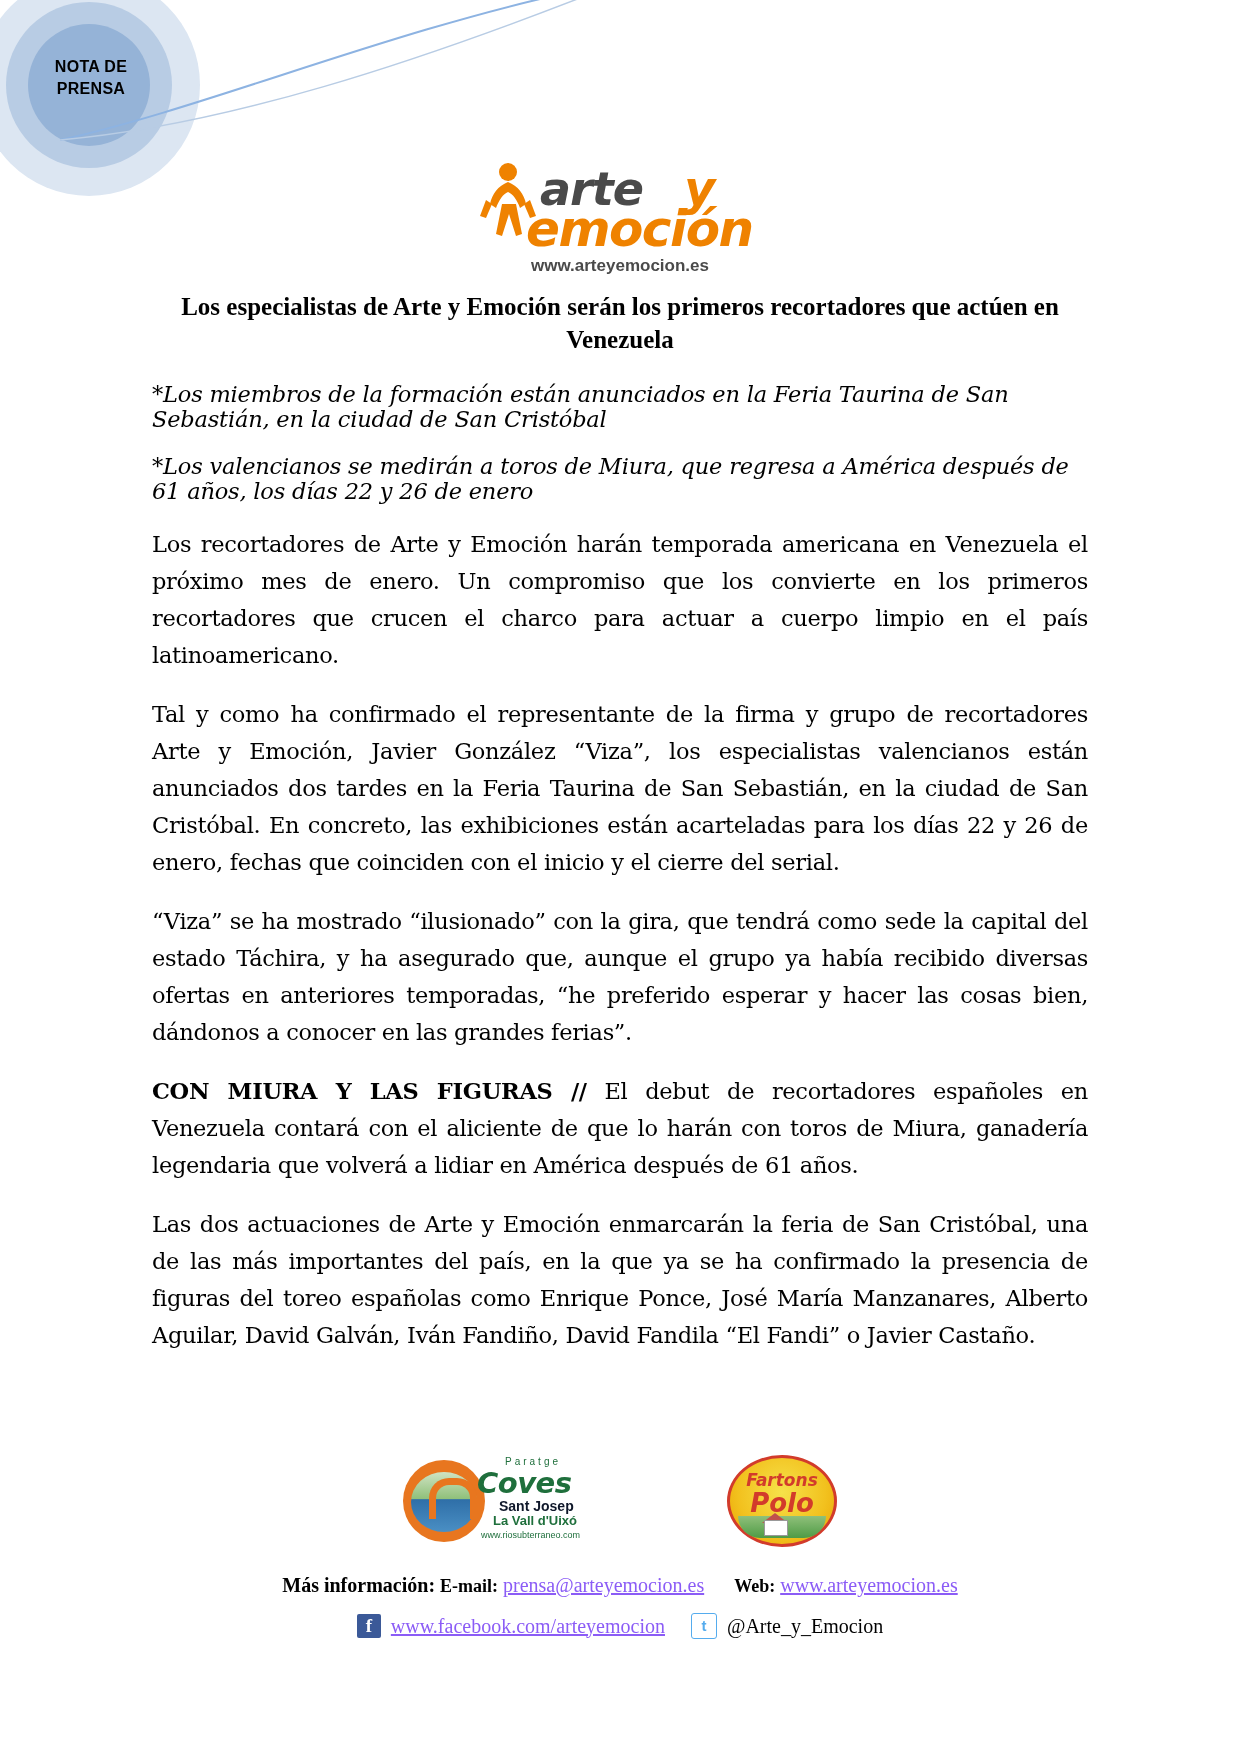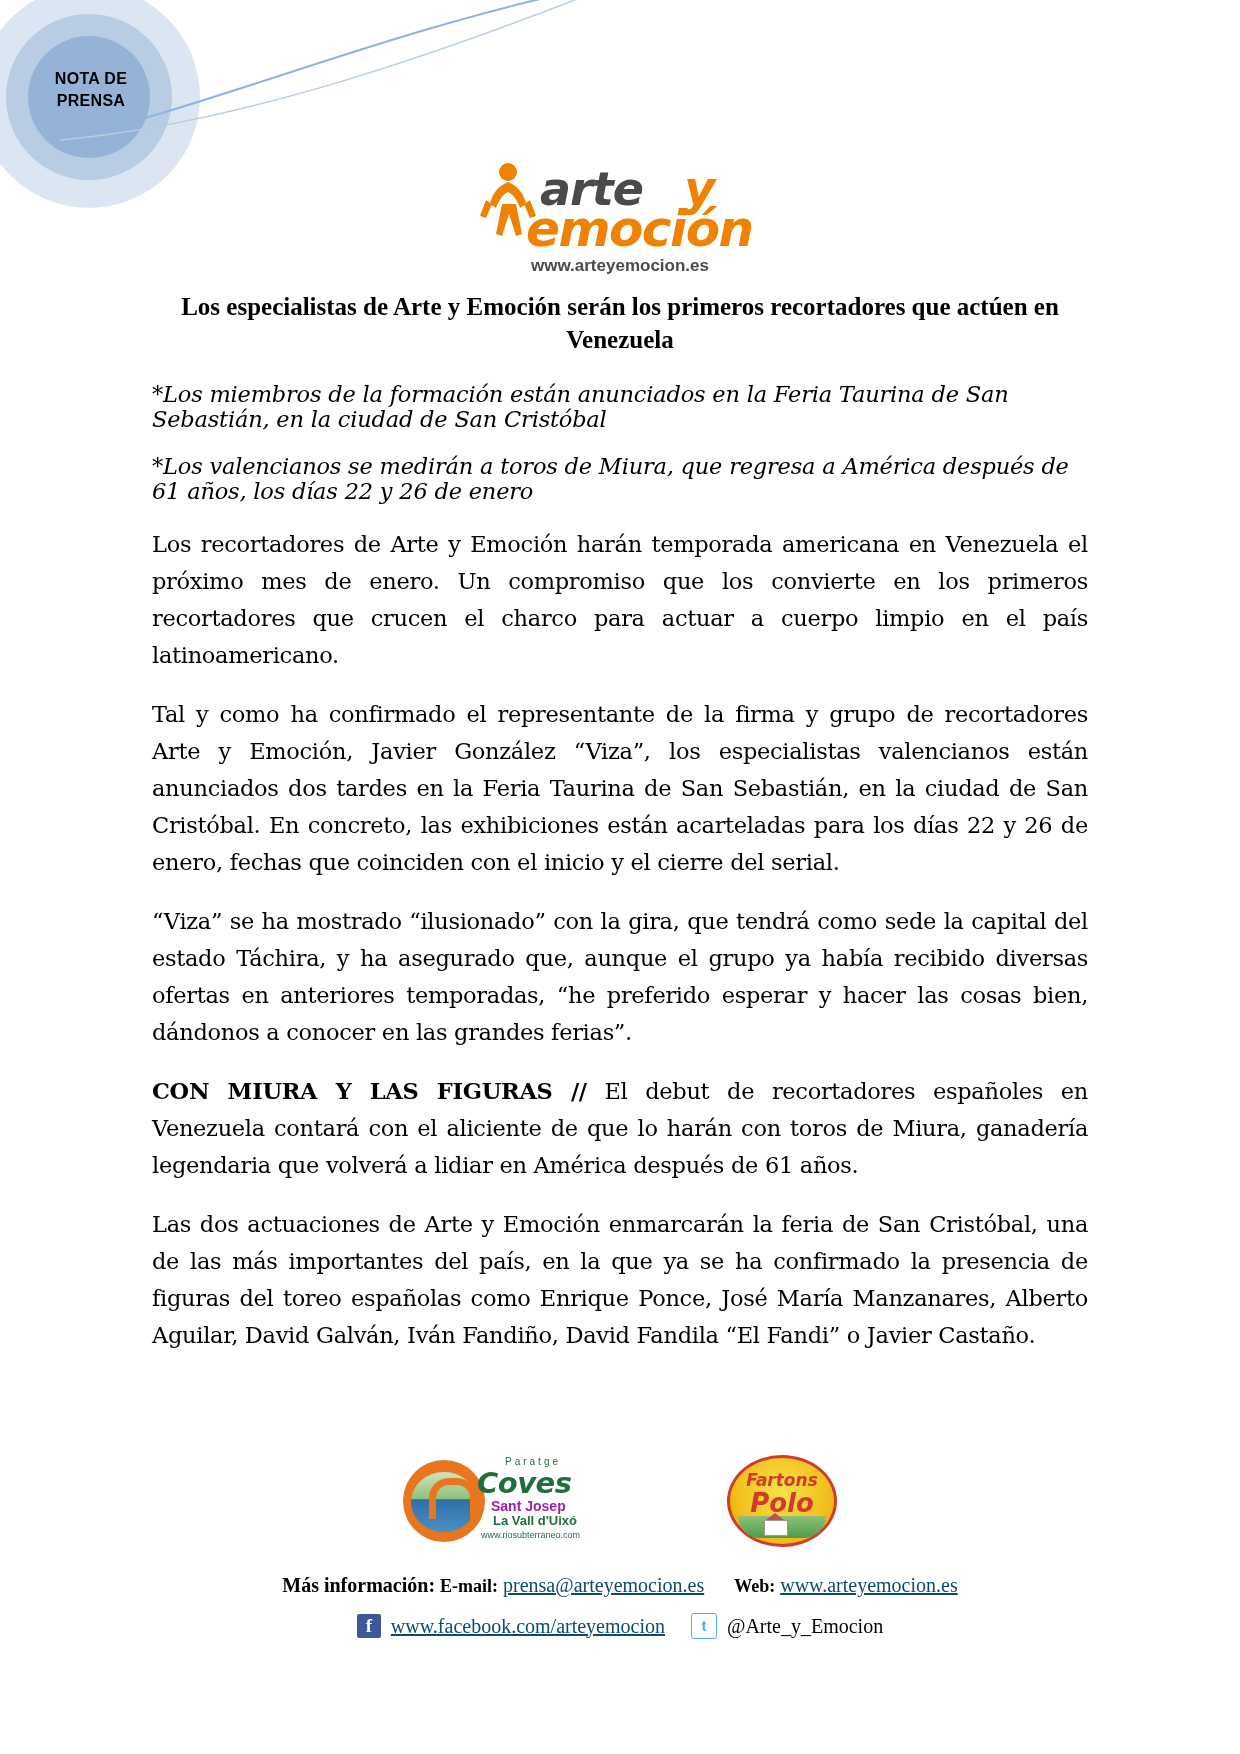--- a/index.html
+++ b/index.html
@@ -13,21 +13,21 @@
     position: relative;
     font-family: "Liberation Serif", serif;
     color: #000000;
     overflow: hidden;
   }
 
   
   .badge-wrap {
     position: absolute;
     left: 0;
-    top: 16px;
+    top: 4px;
     width: 230px;
     height: 200px;
   }
   .badge-outer {
     position: absolute;
     left: -22px;
     top: -30px;
     width: 222px;
     height: 222px;
     border-radius: 50%;
@@ -232,26 +232,26 @@
     position: absolute;
     left: 102px;
     top: -2px;
     font-family: "Liberation Sans", sans-serif;
     font-size: 10px;
     color: #1f6f3c;
     letter-spacing: 3px;
   }
   .coves-sub1 {
     position: absolute;
-    left: 88px;
+    left: 96px;
     top: 40px;
     font-family: "Liberation Sans", sans-serif;
     font-weight: bold;
     font-size: 14px;
-    color: #a21caf;
+    color: #0f172a;
   }
   .coves-sub2 {
     position: absolute;
     left: 90px;
     top: 55px;
     font-family: "Liberation Sans", sans-serif;
     font-weight: bold;
     font-size: 13px;
     color: #1f6f3c;
   }
@@ -335,21 +335,21 @@
   }
   .footer-line1 .b {
     font-weight: bold;
   }
   .footer-line1 .lbl {
     font-weight: bold;
     font-size: 18px;
     text-align: right;
   }
   .link {
-    color: #0c4a6e;
+    color: #8b5cf6;
     text-decoration: underline;
   }
   .footer-line2 {
     margin-top: 12px;
     display: flex;
     justify-content: center;
     align-items: center;
     gap: 10px;
     font-family: "Liberation Serif", serif;
     font-size: 20px;

